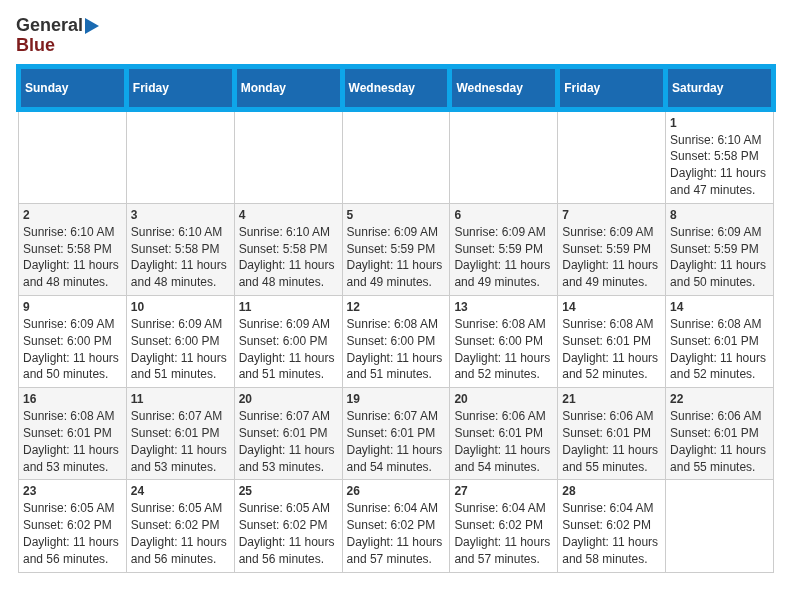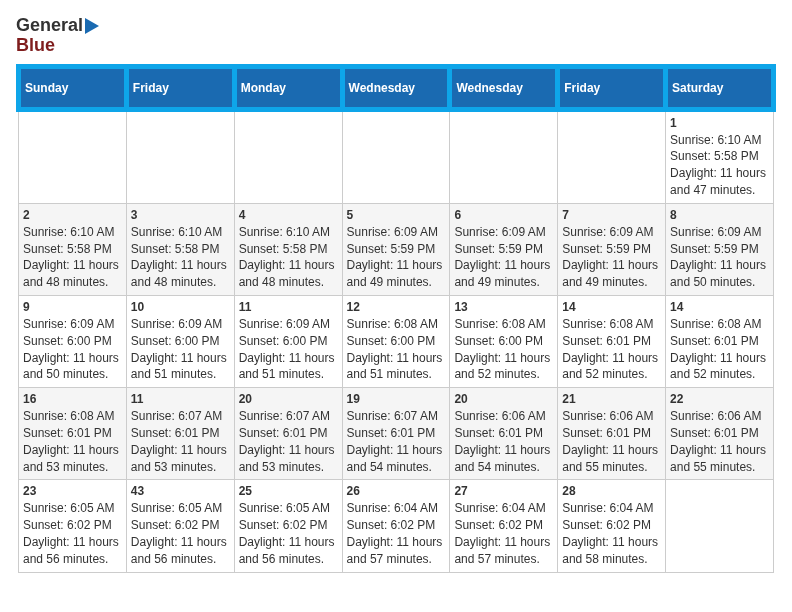--- a/index.html
+++ b/index.html
@@ -294,21 +294,21 @@
       </tr>
       <tr>
         <td>
           <span class="day-number">23</span>
           <div class="day-info" style="white-space: pre-line;">Sunrise: 6:05 AM
 Sunset: 6:02 PM
 Daylight: 11 hours
 and 56 minutes.</div>
         </td>
         <td>
-          <span class="day-number">43</span>
+          <span class="day-number">24</span>
           <div class="day-info" style="white-space: pre-line;">Sunrise: 6:05 AM
 Sunset: 6:02 PM
 Daylight: 11 hours
 and 56 minutes.</div>
         </td>
         <td>
           <span class="day-number">25</span>
           <div class="day-info" style="white-space: pre-line;">Sunrise: 6:05 AM
 Sunset: 6:02 PM
 Daylight: 11 hours

